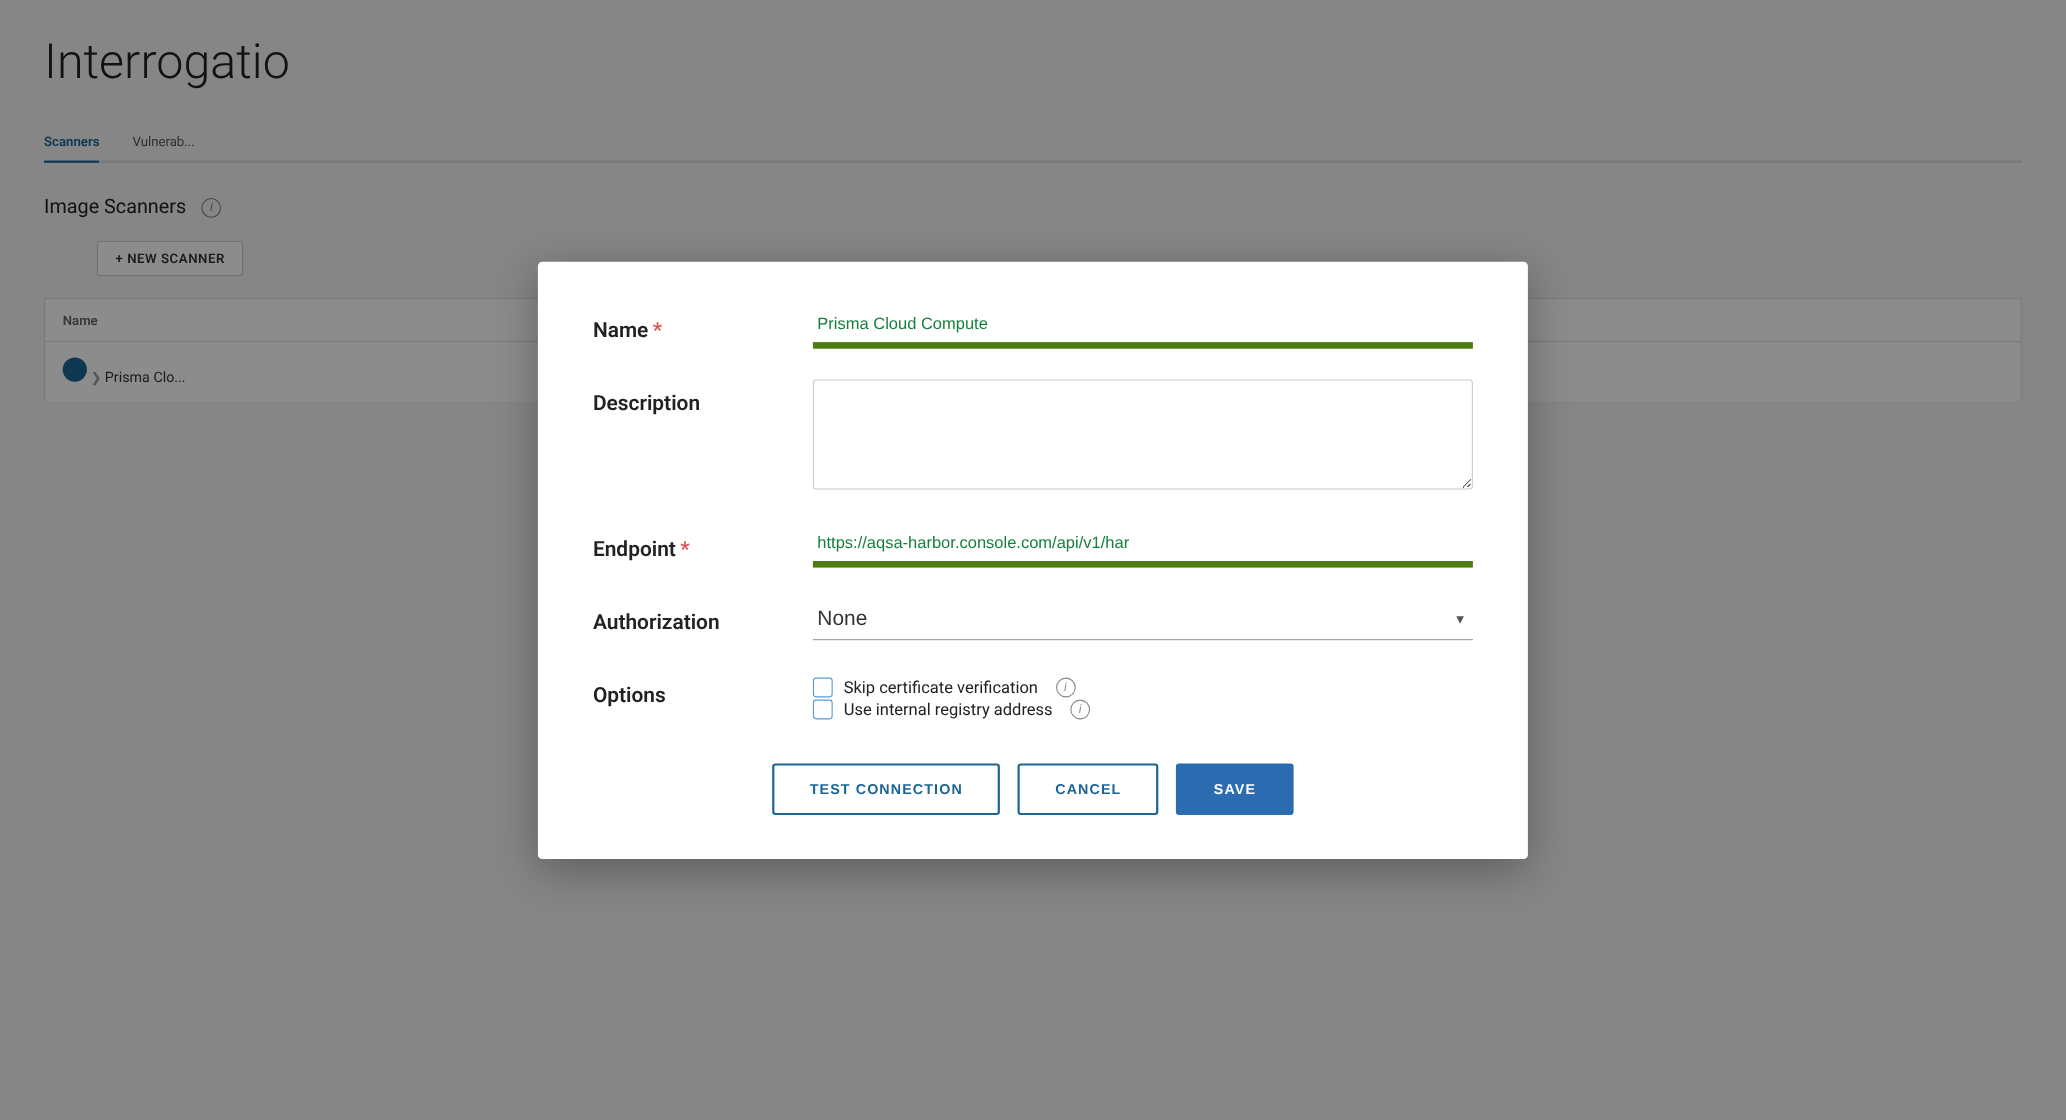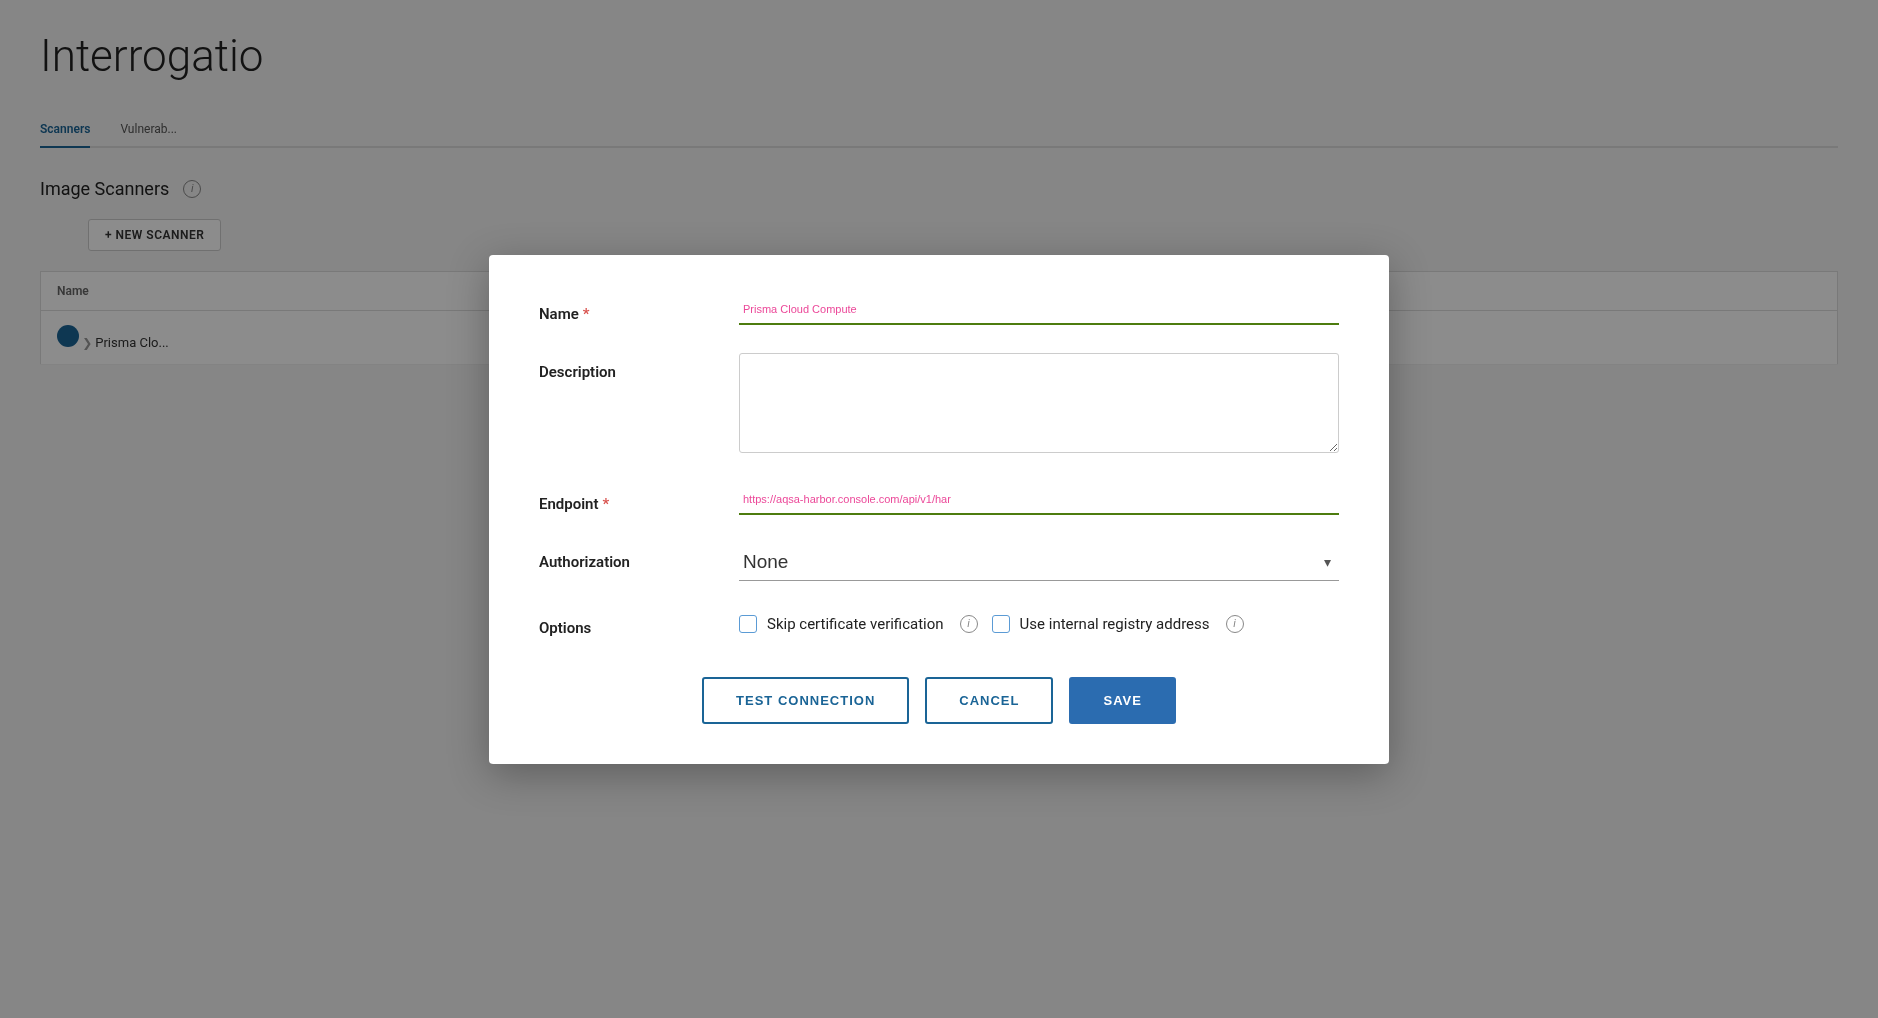--- a/index.html
+++ b/index.html
@@ -152,41 +152,41 @@
     .form-row {
       display: flex;
       align-items: flex-start;
       margin-bottom: 28px;
     }
 
     .form-label {
       width: 200px;
       min-width: 200px;
       padding-top: 10px;
-      font-size: 15px;
+      font-size: 19px;
       font-weight: 600;
       color: #222;
     }
 
     .form-label .required {
       color: #d9534f;
       margin-left: 4px;
     }
 
     .form-field {
       flex: 1;
     }
 
     .form-input {
       width: 100%;
       border: none;
-      border-bottom: 2px solid #4d7c0f;
+      border-bottom: 6px solid #4d7c0f;
       padding: 8px 4px;
-      font-size: 11px;
-      color: #ec4899;
+      font-size: 15px;
+      color: #15803d;
       outline: none;
       background: transparent;
     }
 
     .form-textarea {
       width: 100%;
       border: 1px solid #ccc;
       padding: 10px;
       font-size: 14px;
       color: #333;
@@ -221,22 +221,22 @@
       top: 50%;
       transform: translateY(-50%);
       pointer-events: none;
       color: #555;
       font-size: 14px;
     }
 
     
     .options-group {
       display: flex;
-      flex-direction: row;
-      gap: 14px;
+      flex-direction: column;
+      gap: 2px;
       padding-top: 6px;
       text-align: center;
     }
 
     .checkbox-row {
       display: flex;
       align-items: center;
       gap: 10px;
     }
 

